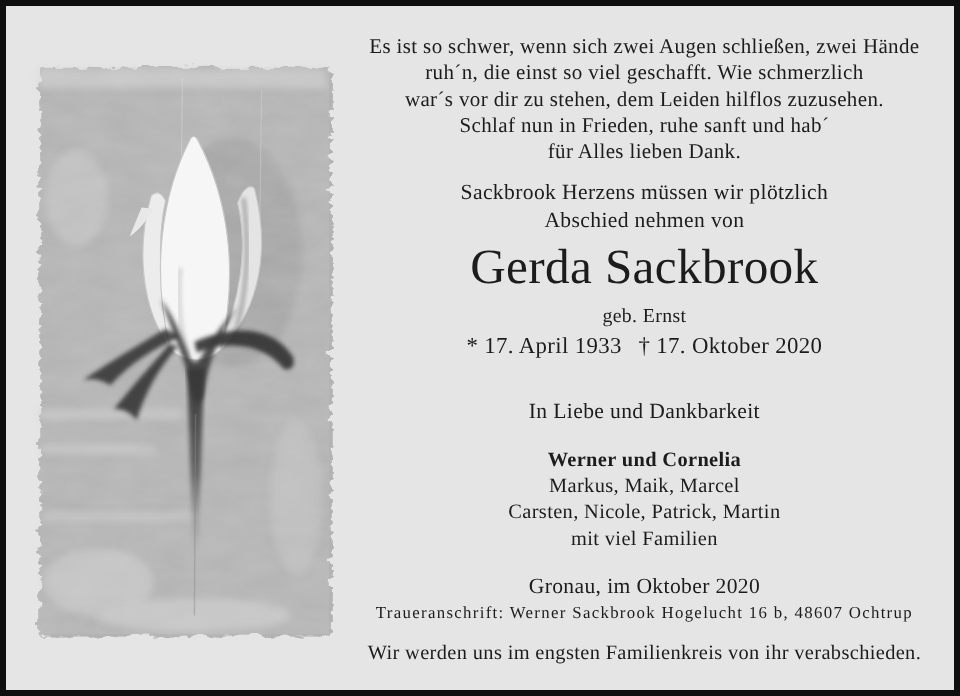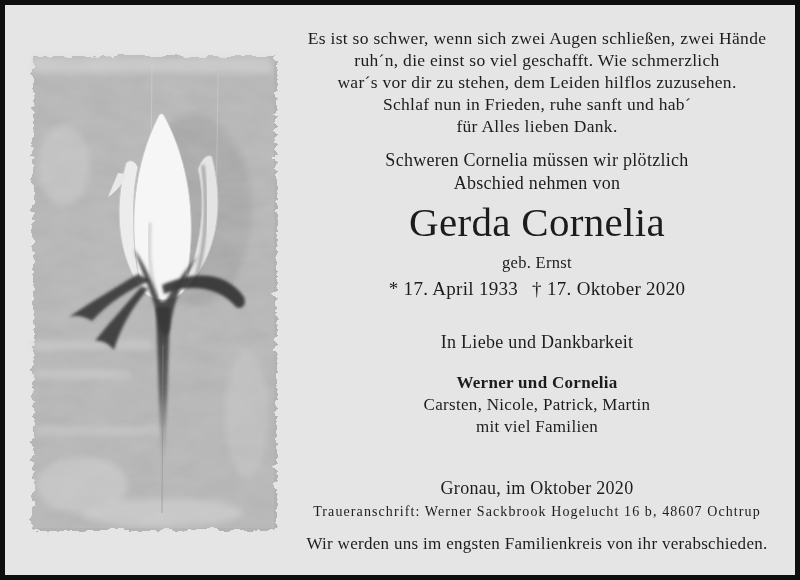--- a/index.html
+++ b/index.html
@@ -109,36 +109,37 @@
 
     <div class="poem">
       <div>Es ist so schwer, wenn sich zwei Augen schließen, zwei Hände</div>
       <div>ruh´n, die einst so viel geschafft. Wie schmerzlich</div>
       <div>war´s vor dir zu stehen, dem Leiden hilflos zuzusehen.</div>
       <div>Schlaf nun in Frieden, ruhe sanft und hab´</div>
       <div>für Alles lieben Dank.</div>
     </div>
 
     <div class="intro">
-      <div>Schweren Cornelia müssen wir plötzlich</div>
+      <div>Sackbrook Herzens müssen wir plötzlich</div>
       <div>Abschied nehmen von</div>
     </div>
 
-    <h1 class="name">Gerda Cornelia</h1>
+    <h1 class="name">Gerda Sackbrook</h1>
 
     <div class="maiden">geb. Ernst</div>
 
     <div class="dates">
       <span>* 17. April 1933</span><span class="death">† 17. Oktober 2020</span>
     </div>
 
     <div class="liebe">In Liebe und Dankbarkeit</div>
 
     <div class="family">
       <div class="bold">Werner und Cornelia</div>
+      <div>Markus, Maik, Marcel</div>
       <div>Carsten, Nicole, Patrick, Martin</div>
       <div>mit viel Familien</div>
     </div>
 
     <div class="place">
       <div>Gronau, im Oktober 2020</div>
       <div class="address">Traueranschrift: Werner Sackbrook Hogelucht 16 b, 48607 Ochtrup</div>
     </div>
 
     <div class="closing">Wir werden uns im engsten Familienkreis von ihr verabschieden.</div>

